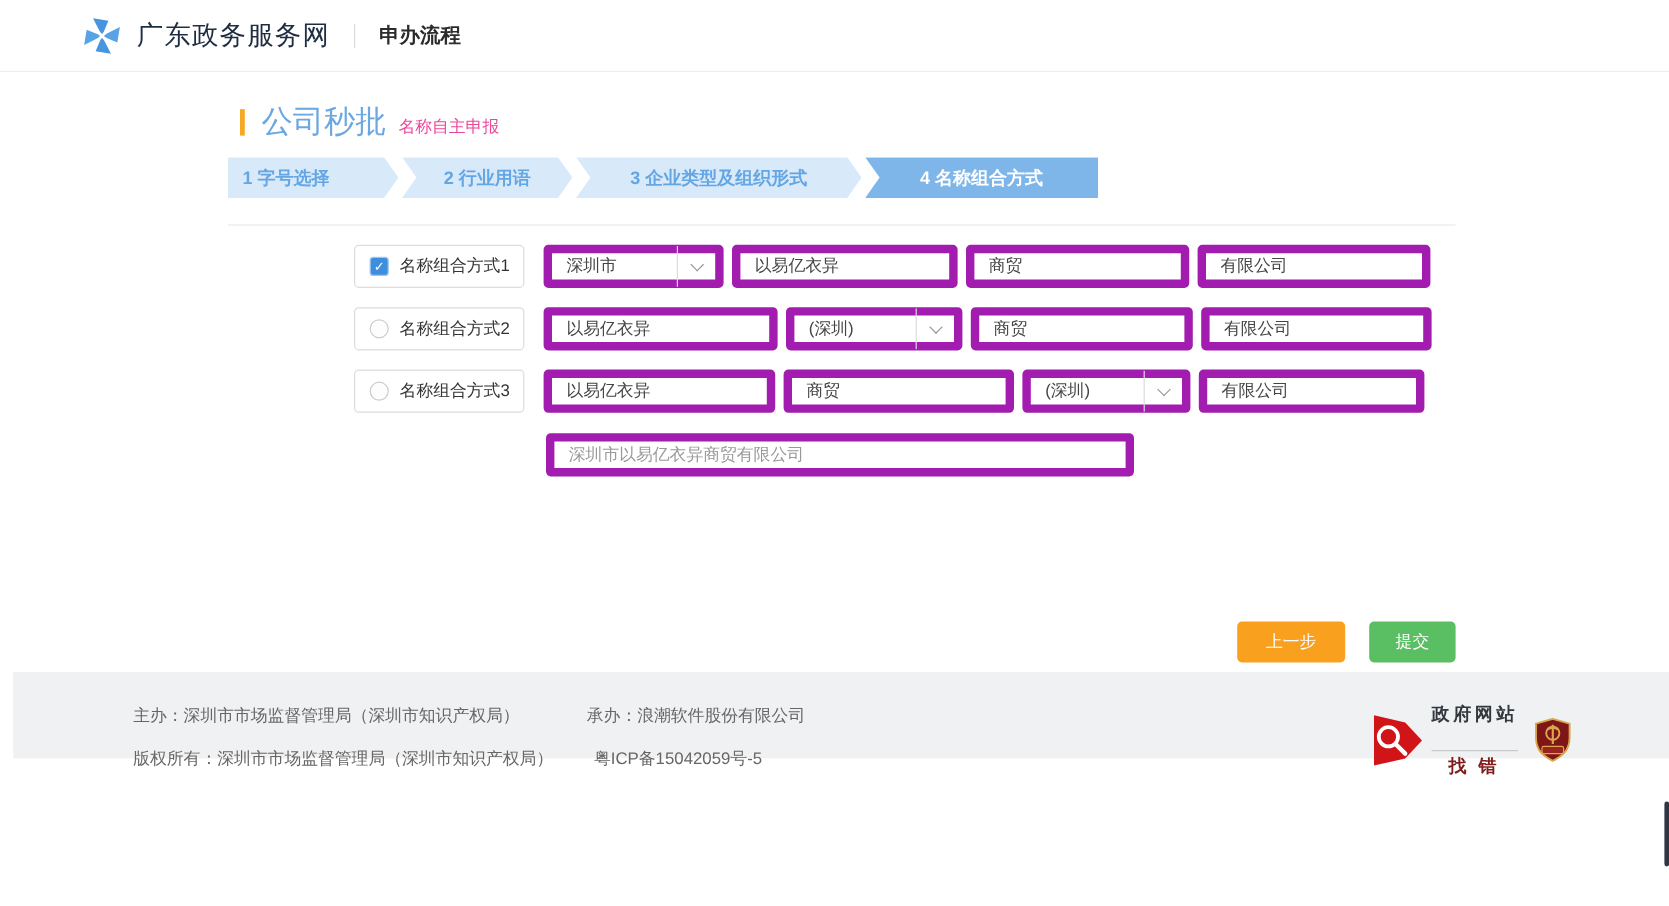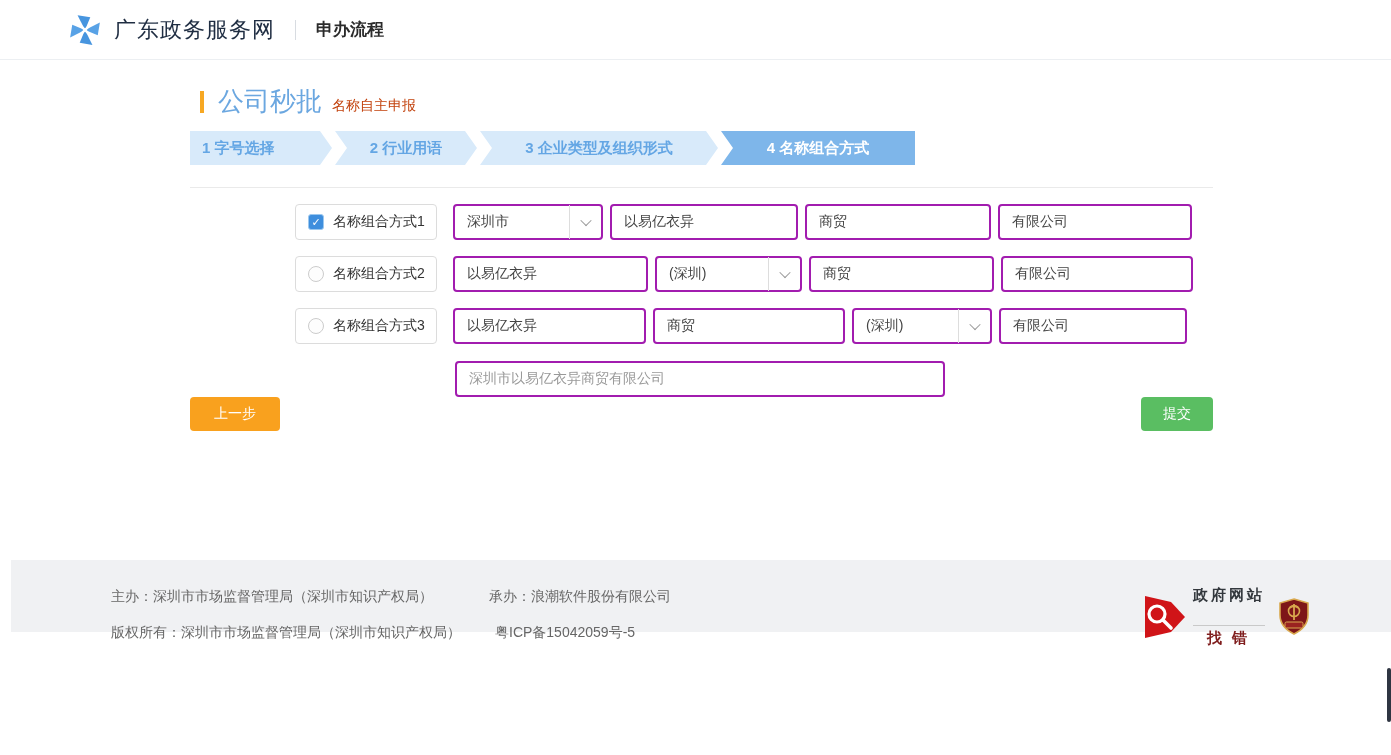--- a/index.html
+++ b/index.html
@@ -12,21 +12,21 @@
   .logo { width:34px; height:34px; margin-right:12px; }
   .brand { font-size:22px; color:#1f2d42; font-weight:500; letter-spacing:1px; }
   .hdr-divider { width:1px; height:20px; background:#d8dce1; margin:0 20px; }
   .hdr-nav { font-size:17px; color:#2b2b2b; font-weight:bold; }
 
   
   .container { width:1023px; margin-left:190px; }
   .title-row { display:flex; align-items:center; margin-top:24px; padding-left:10px; }
   .title-bar { width:4px; height:22px; background:#f7a823; margin-right:14px; }
   .page-title { font-size:26px; color:#6ba7e0; }
-  .page-subtitle { font-size:14px; color:#c2410c; margin-left:10px; margin-top:8px; }
+  .page-subtitle { font-size:14px; color:#ec4899; margin-left:10px; margin-top:8px; }
 
   .steps { display:flex; margin-top:12px; }
   .step { height:34px; background:#d8eafa; color:#64a6e4; font-weight:bold; font-size:15px;
     display:flex; align-items:center; justify-content:center; }
   .step + .step { margin-left:3px; }
   .step-first { width:142px; justify-content:flex-start; padding-left:12px;
     clip-path:polygon(0 0, calc(100% - 12px) 0, 100% 50%, calc(100% - 12px) 100%, 0 100%); }
   .step-mid { clip-path:polygon(0 0, calc(100% - 12px) 0, 100% 50%, calc(100% - 12px) 100%, 0 100%, 12px 50%); }
   .step-2 { width:142px; }
   .step-3 { width:238px; }
@@ -37,41 +37,41 @@
 
   .form-row { display:flex; align-items:center; margin-top:16px; }
   .option-box { margin-left:105px; width:142px; height:36px; border:1px solid #dcdcdc;
     border-radius:4px; display:flex; align-items:center; padding-left:12px; background:#fff; cursor:pointer; }
   .checkbox { width:16px; height:16px; border-radius:3px; background:#3e8edd;
     border:1px solid #9cc8ef; color:#fff; font-size:11px; font-weight:bold;
     display:flex; align-items:center; justify-content:center; }
   .radio { width:16px; height:16px; border-radius:50%; border:1px solid #ccc; background:#fdfdfd; }
   .option-label { font-size:14px; color:#333; margin-left:9px;text-align:center; }
 
-  .field { height:36px; border:2px solid #a21caf; border-radius:4px; font-size:14px;
+  .field { height:36px; border:7px solid #a21caf; border-radius:4px; font-size:14px;
     color:#444; background:#fff; }
   input.field { padding:0 12px; outline:none; }
   input.field:first-of-type { }
   .fld-gap { margin-left:7px; }
   .fld-start { margin-left:16px; }
   .select { display:flex; align-items:center; padding:0; }
   .select .val { flex:1; padding-left:12px; color:#444; }
   .arrow-seg { width:32px; height:34px; border-left:1px solid #ddd;
     display:flex; align-items:center; justify-content:center; }
   .chev { width:8px; height:8px; border-right:1.5px solid #999; border-bottom:1.5px solid #999;
     transform:rotate(45deg) translate(-1px,-1px); }
 
   .w150{width:150px;} .w188{width:188px;} .w186{width:186px;} .w194{width:194px;}
   .w195{width:195px;} .w147{width:147px;} .w185{width:185px;} .w192b{width:192px;}
   .w193{width:193px;} .w192{width:192px;} .w140{width:140px;} .w188b{width:188px;}
 
   .preview-row { margin-top:17px; }
   .preview-input { margin-left:265px; width:490px; color:#999; }
 
-  .btn-row { display:flex; justify-content:space-between; gap:8px; }
+  .btn-row { display:flex; justify-content:flex-end; gap:20px; margin-top:121px; }
   .btn { height:34px; border:none; border-radius:4px; color:#fff; font-size:14px;
     cursor:pointer; font-family:inherit; }
   .btn-prev { background:#f9a11e; padding:0 24px; }
   .btn-submit { background:#5abe62; padding:0 22px; }
 
   
   .footer { position:absolute; left:11px; top:560px; width:1391px; height:72px;
     background:#f0f1f3; }
   .footer-text { padding:26px 0 0 100px; font-size:14px; color:#666; }
   .f-line { line-height:20px; }

